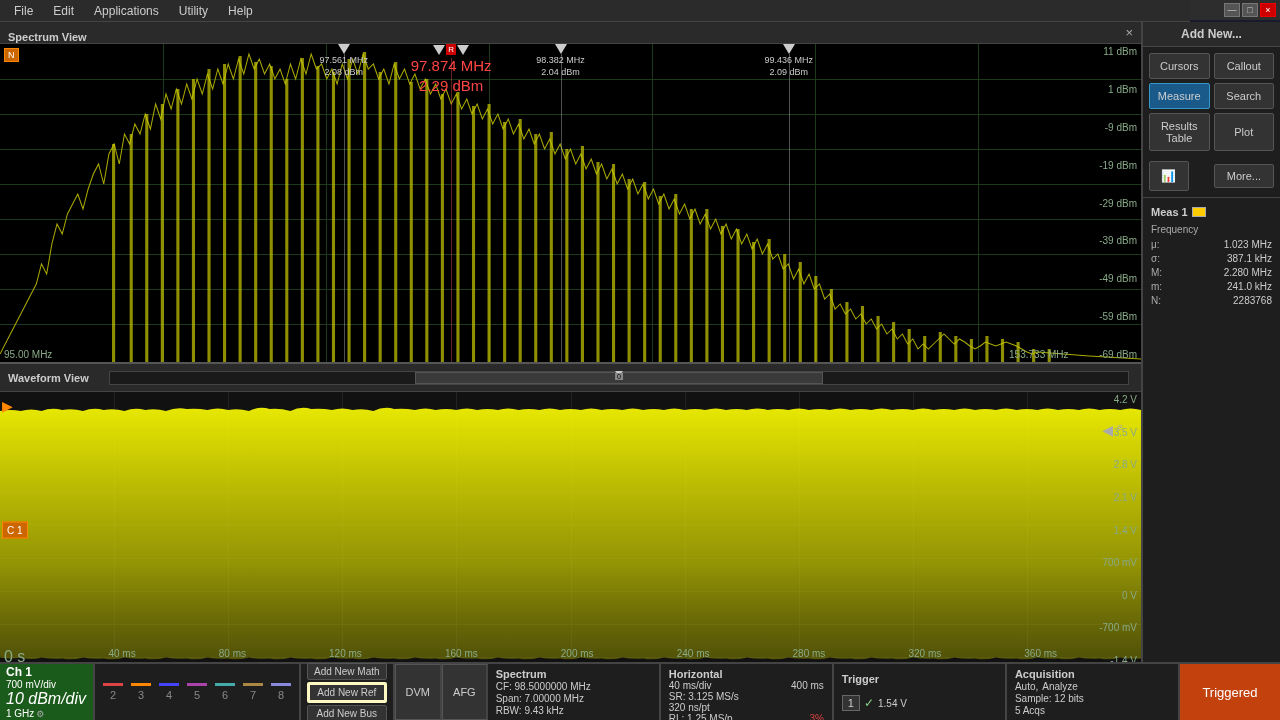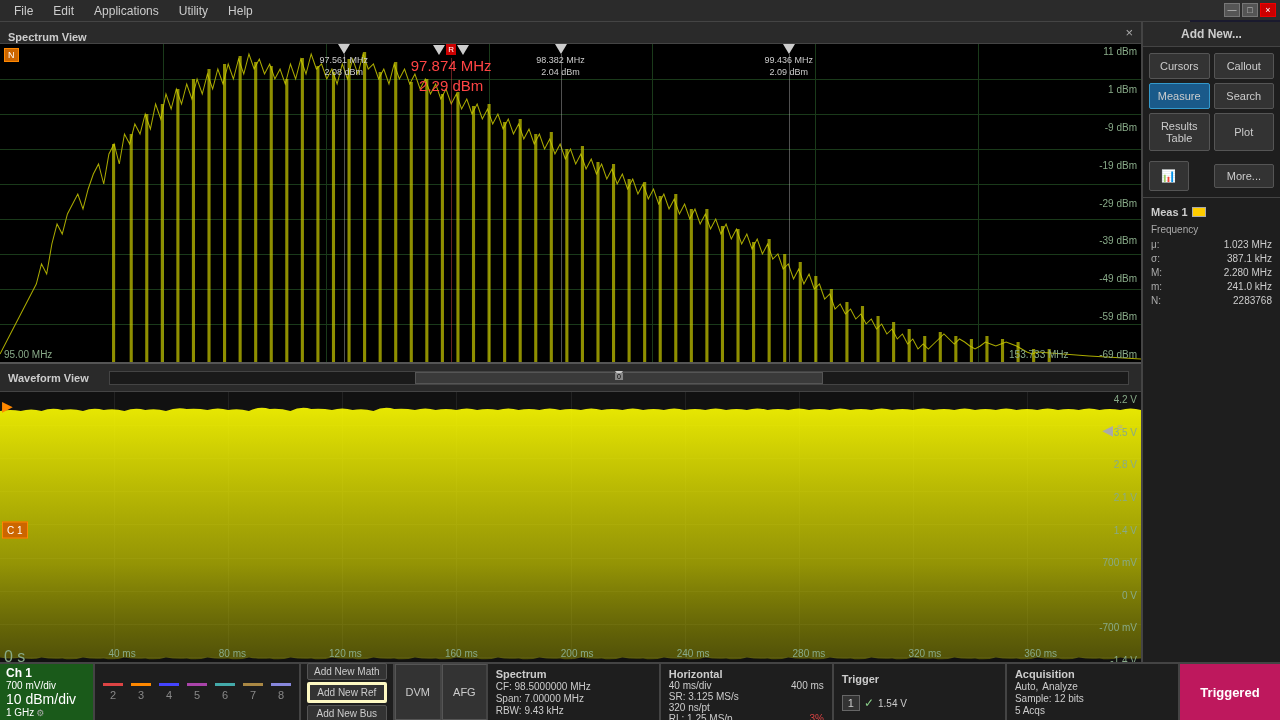--- a/index.html
+++ b/index.html
@@ -361,21 +361,21 @@
       </div>
     </div>
   </div>
 </div>
 
 <div style="position:absolute;bottom:0;left:0;width:1280px;height:58px;background:#1e1e1e;border-top:2px solid #444;display:flex;align-items:stretch;">
 
   <div style="background:#1a5a1a;width:95px;display:flex;flex-direction:column;justify-content:center;padding:4px 6px;border-right:2px solid #444;cursor:pointer;">
     <div style="color:#fff;font-size:12px;font-weight:bold;">Ch 1</div>
     <div style="color:#fff;font-size:10px;">700 mV/div</div>
-    <div style="color:#fff;font-size:14px;">10 dBm/div</div>
+    <div style="color:#fff;font-size:16px;font-style:italic;">10 dBm/div</div>
     <div style="display:flex;align-items:center;gap:2px;">
       <span style="color:#fff;font-size:10px;">1 GHz</span>
       <span style="color:#aaa;font-size:9px;">⚙</span>
     </div>
   </div>
 
   <div style="display:flex;align-items:center;border-right:2px solid #444;padding:0 4px;">
     <div style="width:28px;height:48px;display:flex;flex-direction:column;align-items:center;justify-content:center;cursor:pointer;">
       <div style="width:20px;height:3px;background:#dd4444;margin-bottom:3px;"></div>
       <span style="color:#888;font-size:11px;">2</span>
@@ -451,14 +451,14 @@
   <div style="flex:1;border-right:2px solid #444;padding:4px 8px;display:flex;flex-direction:column;justify-content:space-around;cursor:pointer;">
     <div style="color:#ccc;font-size:11px;font-weight:bold;">Acquisition</div>
     <div style="color:#ccc;font-size:10px;display:flex;gap:4px;">
       <span>Auto,</span>
       <span>Analyze</span>
     </div>
     <div style="color:#ccc;font-size:10px;">Sample: 12 bits</div>
     <div style="color:#ccc;font-size:10px;">5 Acqs</div>
   </div>
 
-  <div style="background:#be185d;color:#fff;padding:0 20px;font-size:13px;font-weight:bold;display:flex;align-items:center;justify-content:center;cursor:pointer;min-width:100px;">Triggered</div>
+  <div style="background:#c2410c;color:#fff;padding:0 20px;font-size:13px;font-weight:normal;display:flex;align-items:center;justify-content:center;cursor:pointer;min-width:100px;">Triggered</div>
 </div>
 
 </body></html>

